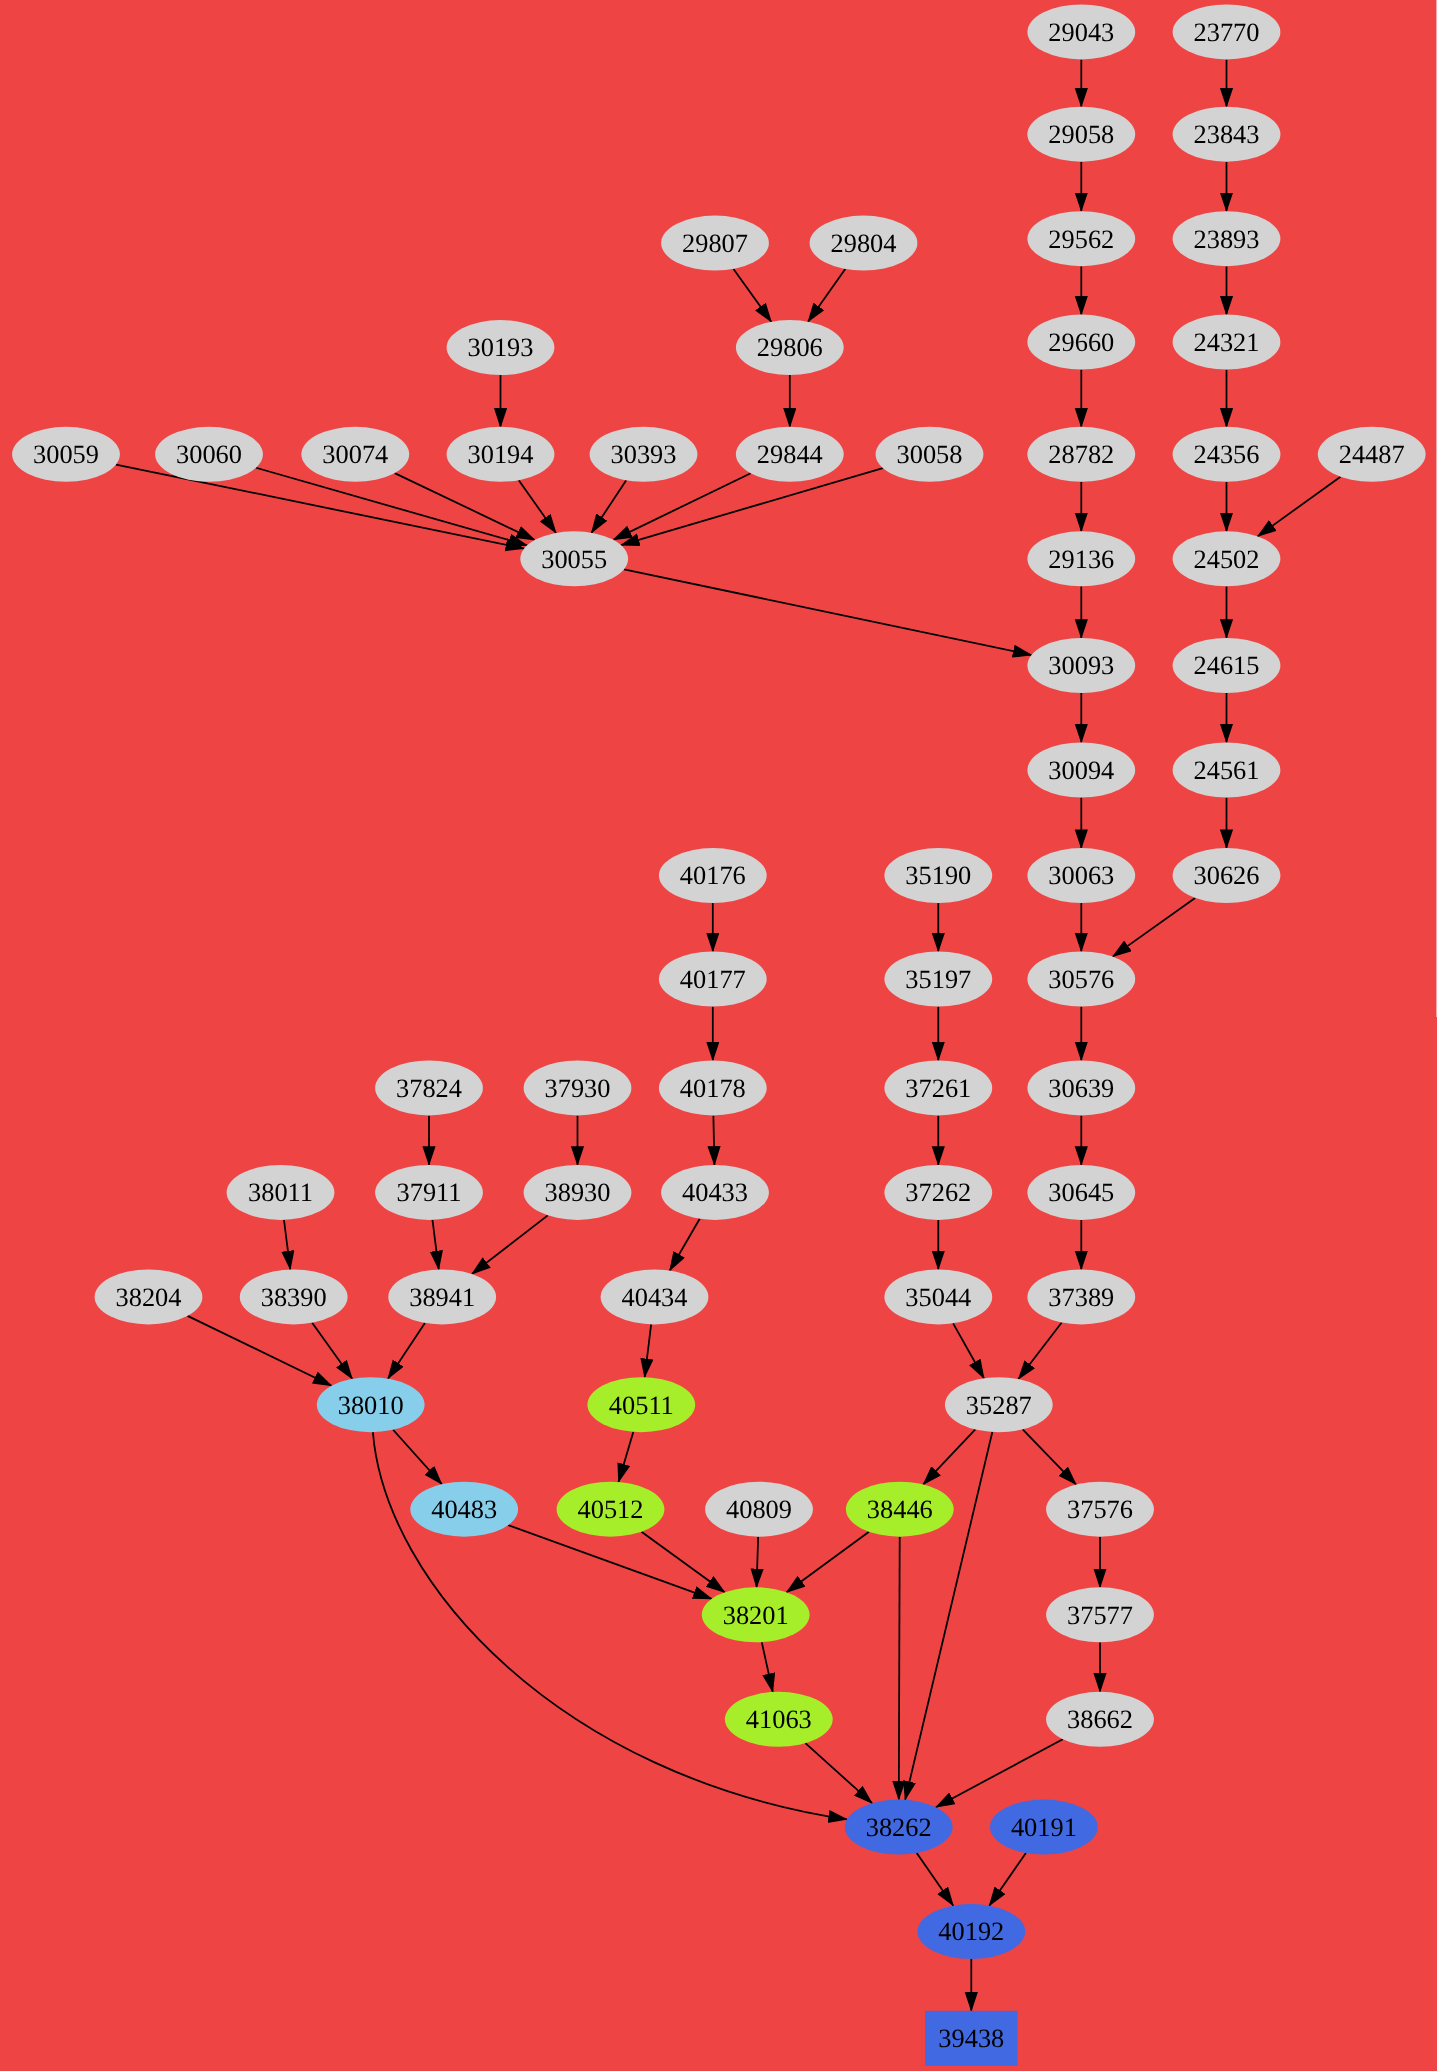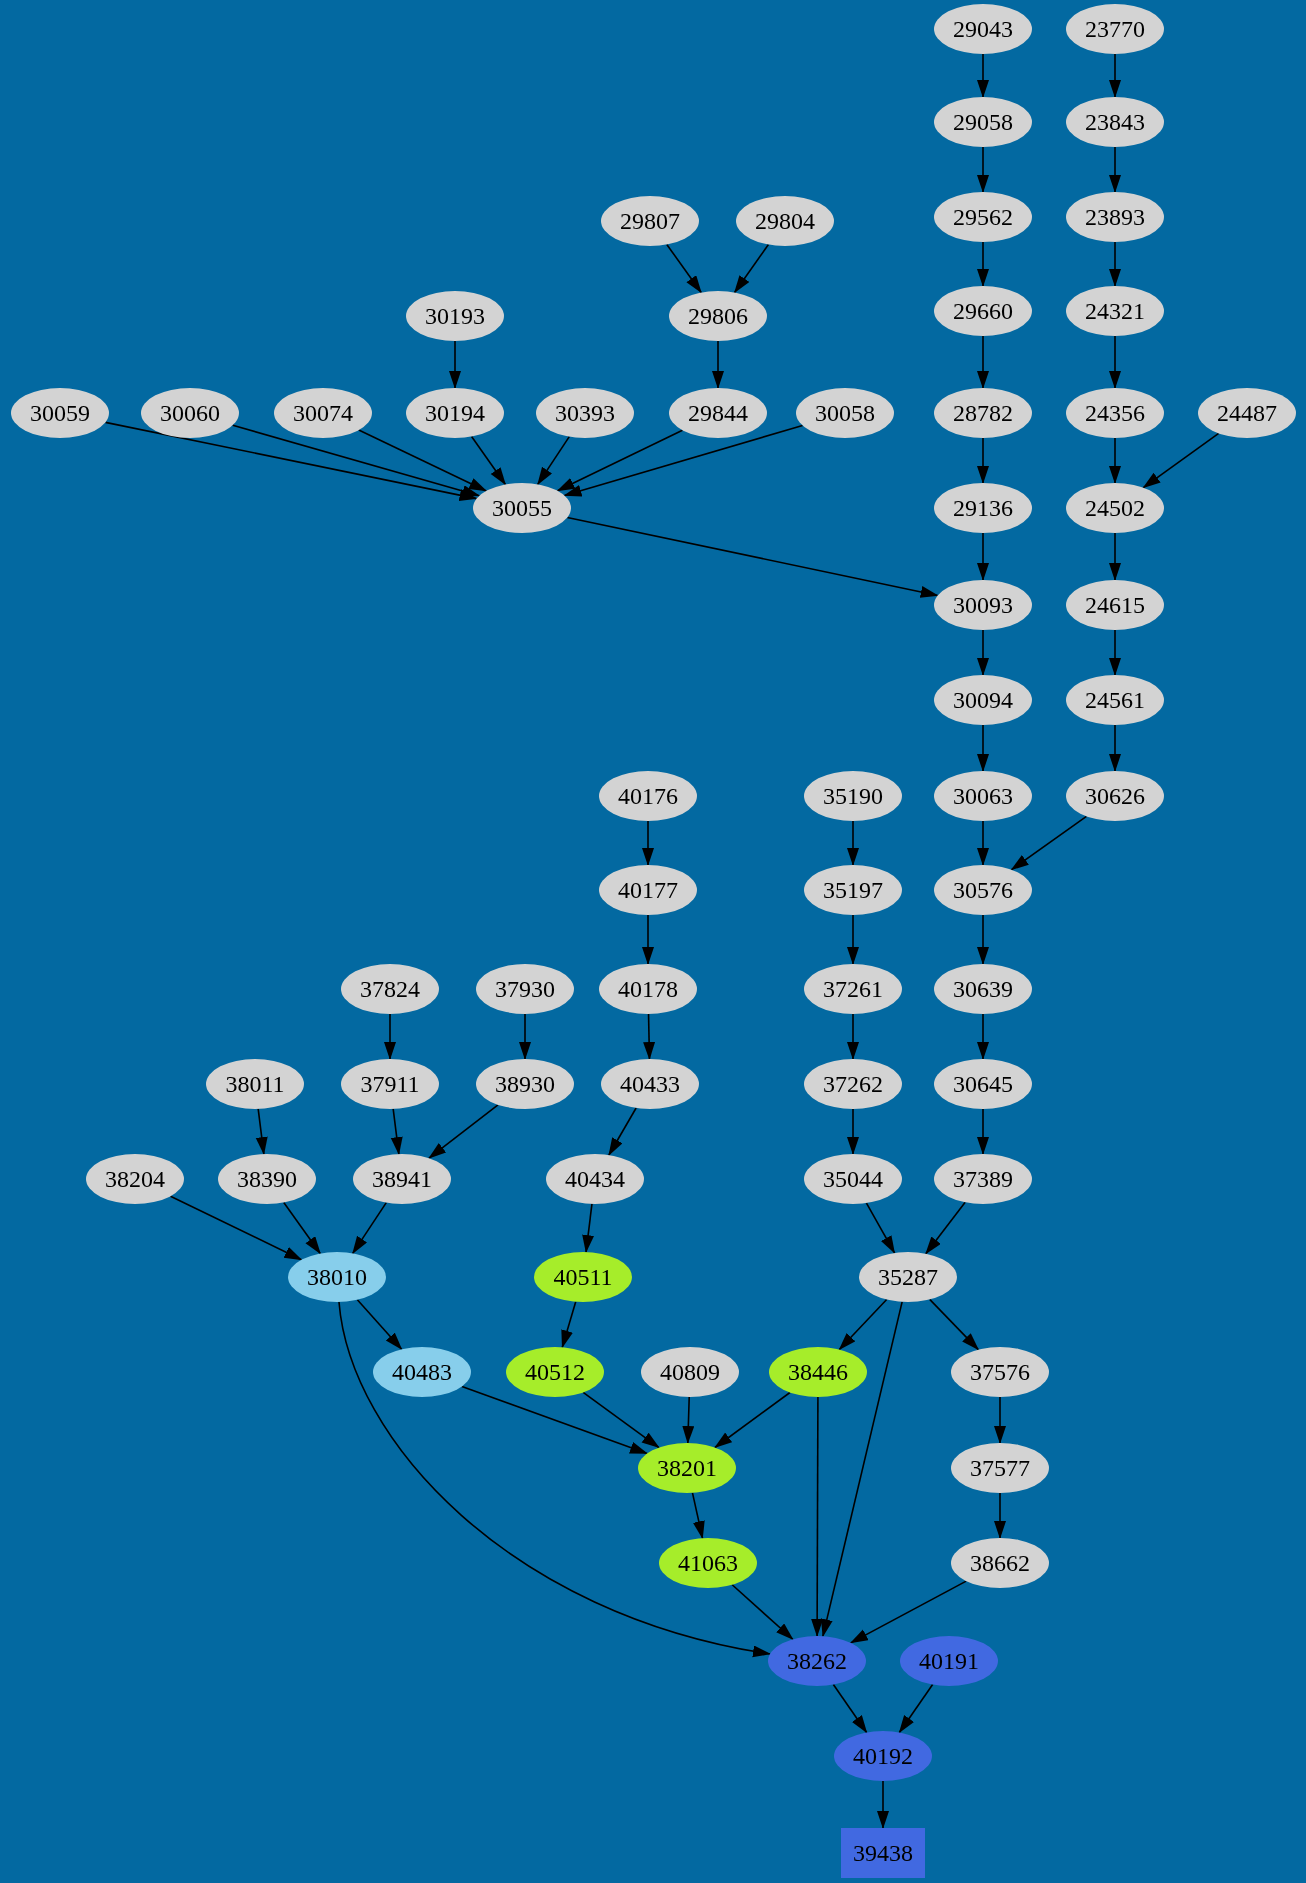--- a/index.html
+++ b/index.html
@@ -4,21 +4,21 @@
 <style>
   html, body {
     margin: 0;
     padding: 0;
     background: #ffffff;
   }
   .graph-wrap {
     position: relative;
     width: 1306px;
     height: 1883px;
-    background: #0369a1;
+    background: #ef4444;
     overflow: hidden;
   }
   svg.graph {
     display: block;
     width: 1306px;
     height: 1883px;
   }
   .node-label {
     font-family: "Liberation Serif", "DejaVu Serif", serif;
     font-size: 24px;

